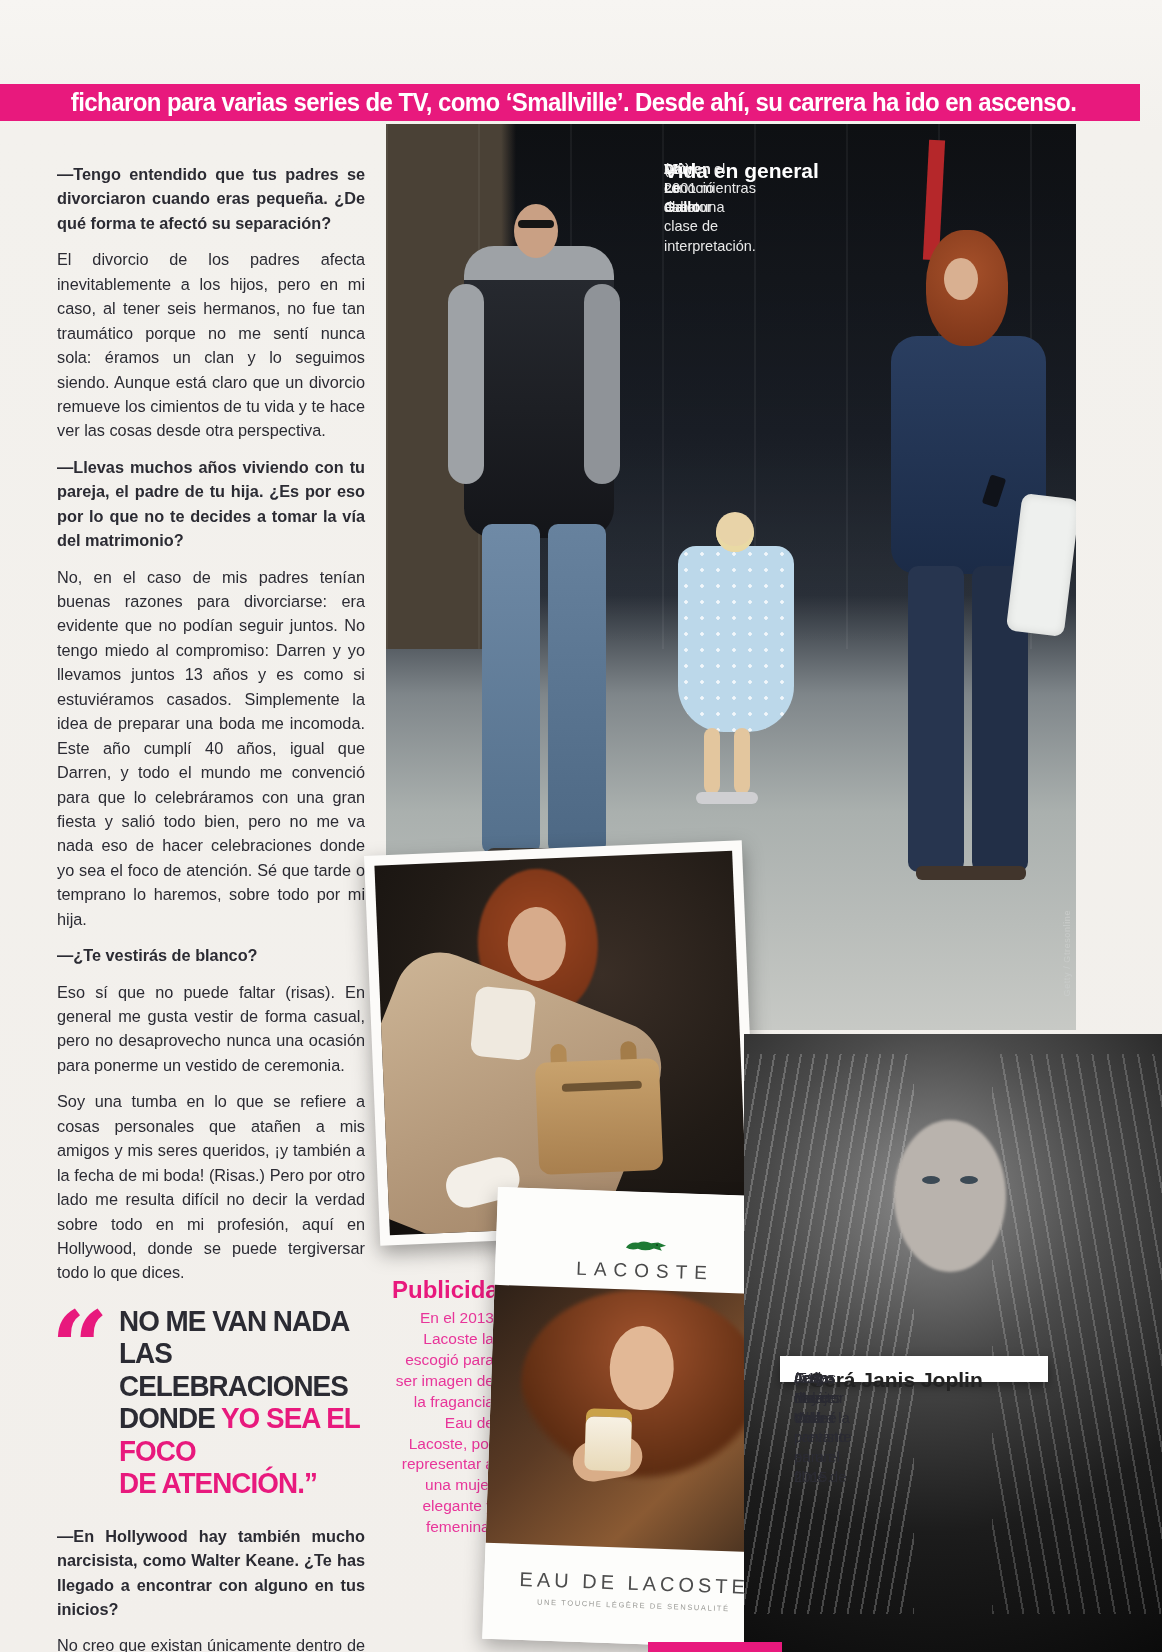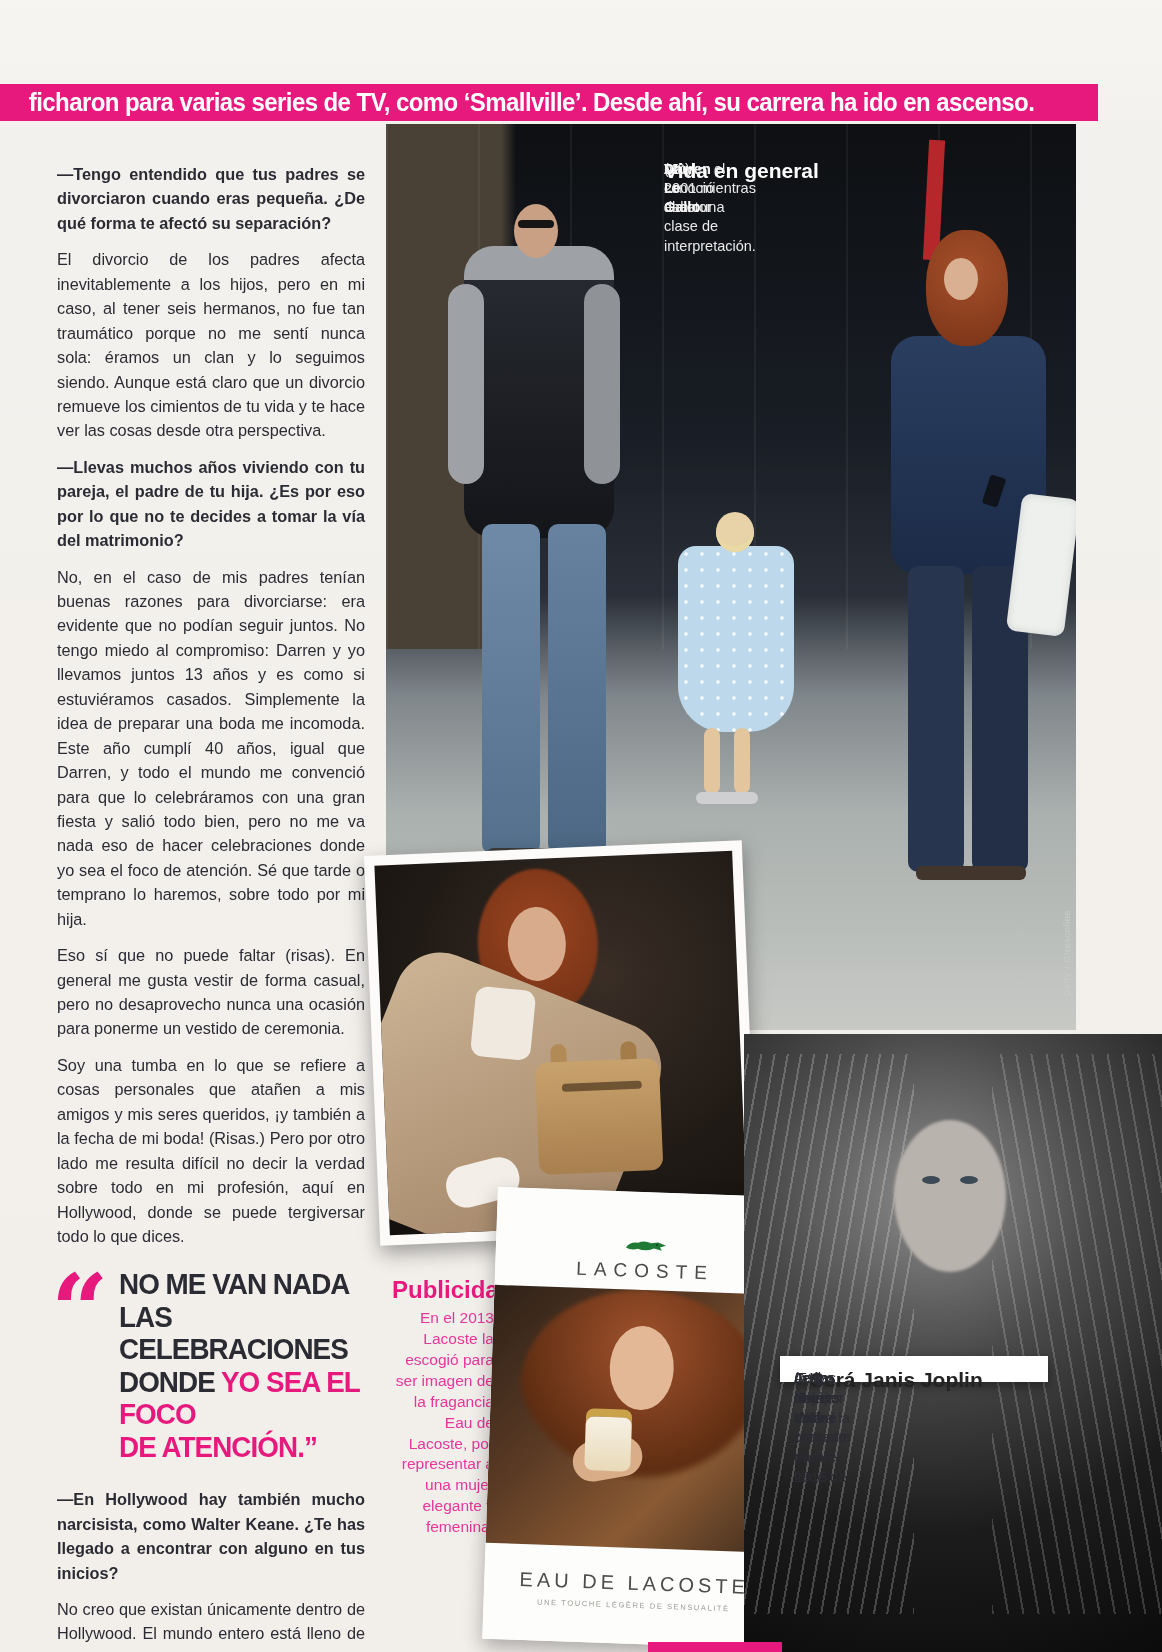--- a/index.html
+++ b/index.html
@@ -1,21 +1,21 @@
 <!DOCTYPE html>
 <html><head>
 <meta charset="utf-8">
 <style>
   html,body{margin:0;padding:0;background:#e9e7e3;}
   .page{position:relative;width:1162px;height:1652px;overflow:hidden;
     background:linear-gradient(180deg,#f7f5f2 0%,#f3f1ed 8%,#f2efeb 100%);
     font-family:"Liberation Sans","DejaVu Sans",sans-serif;color:#2b2b33;}
   
   .banner{position:absolute;left:0;top:84px;width:1098px;height:37px;background:#e8197d;
-    display:flex;align-items:center;}
+    display:flex;align-items:center;padding-left:42px;}
   .banner span{color:#fff;font-size:25px;font-weight:bold;letter-spacing:-0.6px;
     padding-left:30px;white-space:nowrap;transform:scaleX(0.96);transform-origin:left center;}
   
   .column{position:absolute;left:45px;top:150px;width:332px;font-size:16.3px;line-height:1.5;
     text-align:justify;}
   .column p{margin:12px;}
   .column p.q{font-weight:bold;}
   
   .pullquote{margin:20px 0 24px 8px;position:relative;min-height:130px;}
   .qmark{position:absolute;left:-2px;top:-8px;font-size:100px;line-height:1;color:#e8197d;
@@ -126,20 +126,21 @@
 
   <div class="banner">
     <span>ficharon para varias series de TV, como ‘Smallville’. Desde ahí, su carrera ha ido en ascenso.</span>
   </div>
 
   <div class="column">
     <p class="q">—Tengo entendido que tus padres se divorciaron cuando eras pequeña. ¿De qué forma te afectó su separación?</p>
     <p class="a">El divorcio de los padres afecta inevitablemente a los hijos, pero en mi caso, al tener seis hermanos, no fue tan traumático porque no me sentí nunca sola: éramos un clan y lo seguimos siendo. Aunque está claro que un divorcio remueve los cimientos de tu vida y te hace ver las cosas desde otra perspectiva.</p>
     <p class="q">—Llevas muchos años viviendo con tu pareja, el padre de tu hija. ¿Es por eso por lo que no te decides a tomar la vía del matrimonio?</p>
     <p class="a">No, en el caso de mis padres tenían buenas razones para divorciarse: era evidente que no podían seguir juntos. No tengo miedo al compromiso: Darren y yo llevamos juntos 13 años y es como si estuviéramos casados. Simplemente la idea de preparar una boda me incomoda. Este año cumplí 40 años, igual que Darren, y todo el mundo me convenció para que lo celebráramos con una gran fiesta y salió todo bien, pero no me va nada eso de hacer celebraciones donde yo sea el foco de atención. Sé que tarde o temprano lo haremos, sobre todo por mi hija.</p>
+    <p class="q">—¿Te vestirás de blanco?</p>
     <p class="a">Eso sí que no puede faltar (risas). En general me gusta vestir de forma casual, pero no desaprovecho nunca una ocasión para ponerme un vestido de ceremonia.</p>
     <p class="a">Soy una tumba en lo que se refiere a cosas personales que atañen a mis amigos y mis seres queridos, ¡y también a la fecha de mi boda! (Risas.) Pero por otro lado me resulta difícil no decir la verdad sobre todo en mi profesión, aquí en Hollywood, donde se puede tergiversar todo lo que dices.</p>
 
     <div class="pullquote">
       <span class="qmark">“</span>
       <div class="qlines">
         <div>NO ME VAN NADA</div>
         <div>LAS CELEBRACIONES</div>
         <div><span>DONDE </span><span class="qpink">YO SEA EL FOCO</span></div>
         <div class="qpink">DE ATENCIÓN.”</div>

